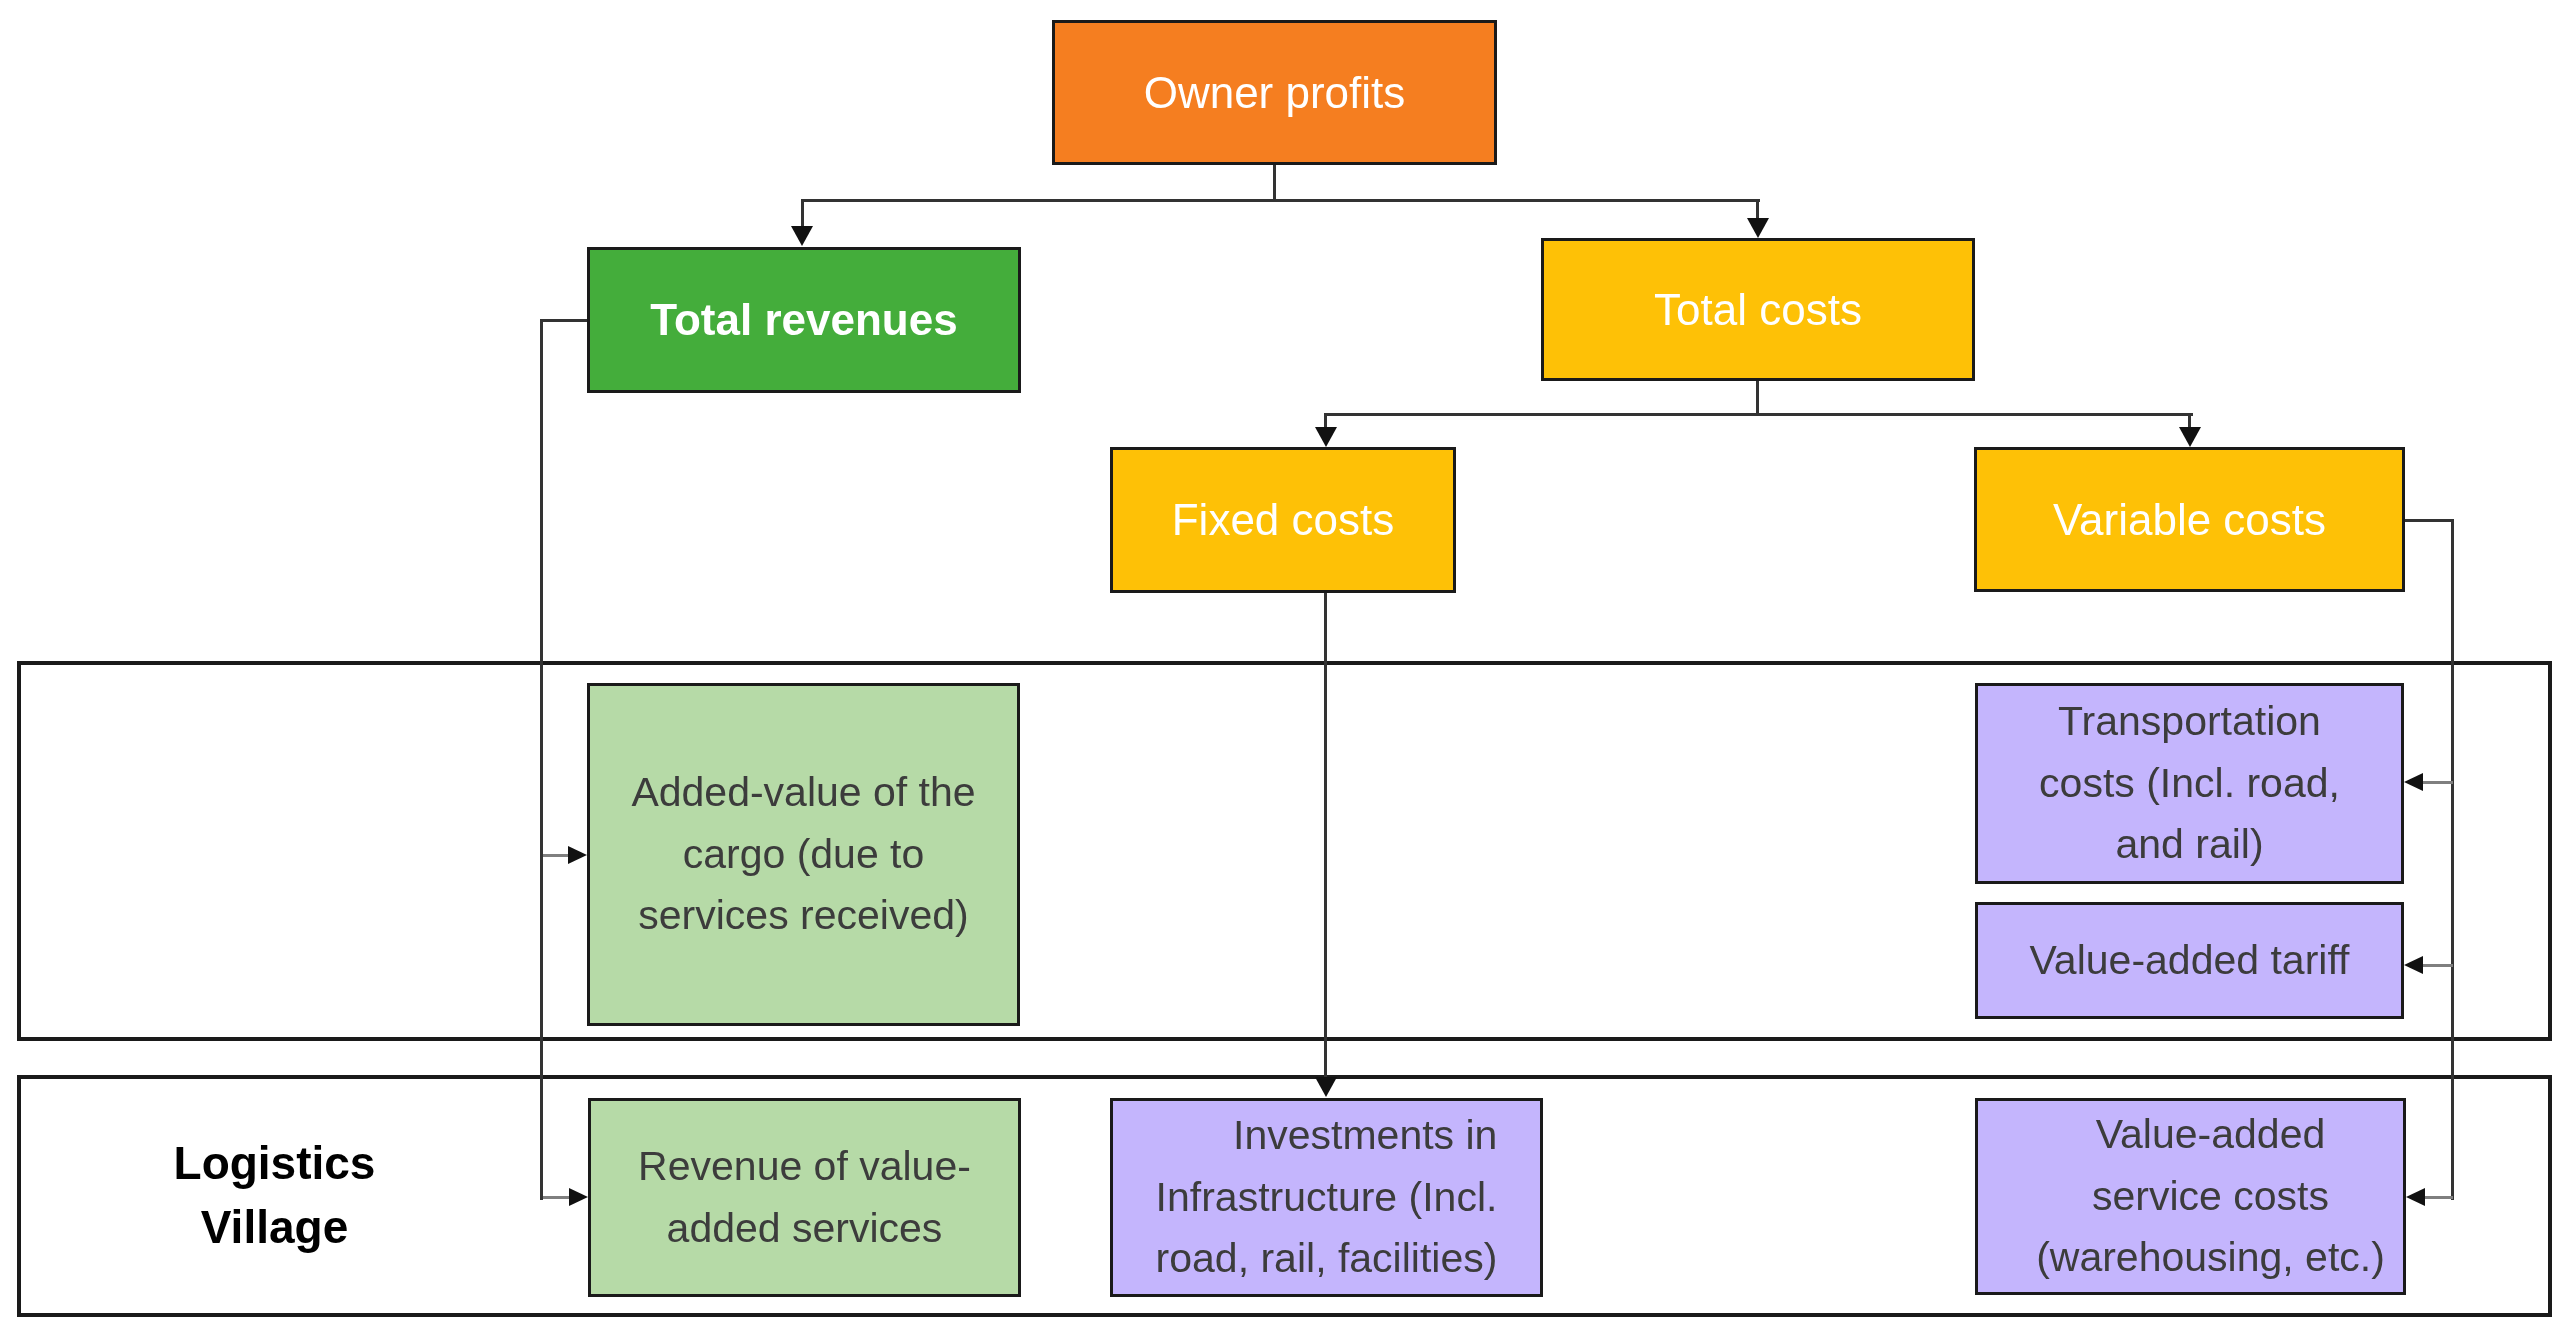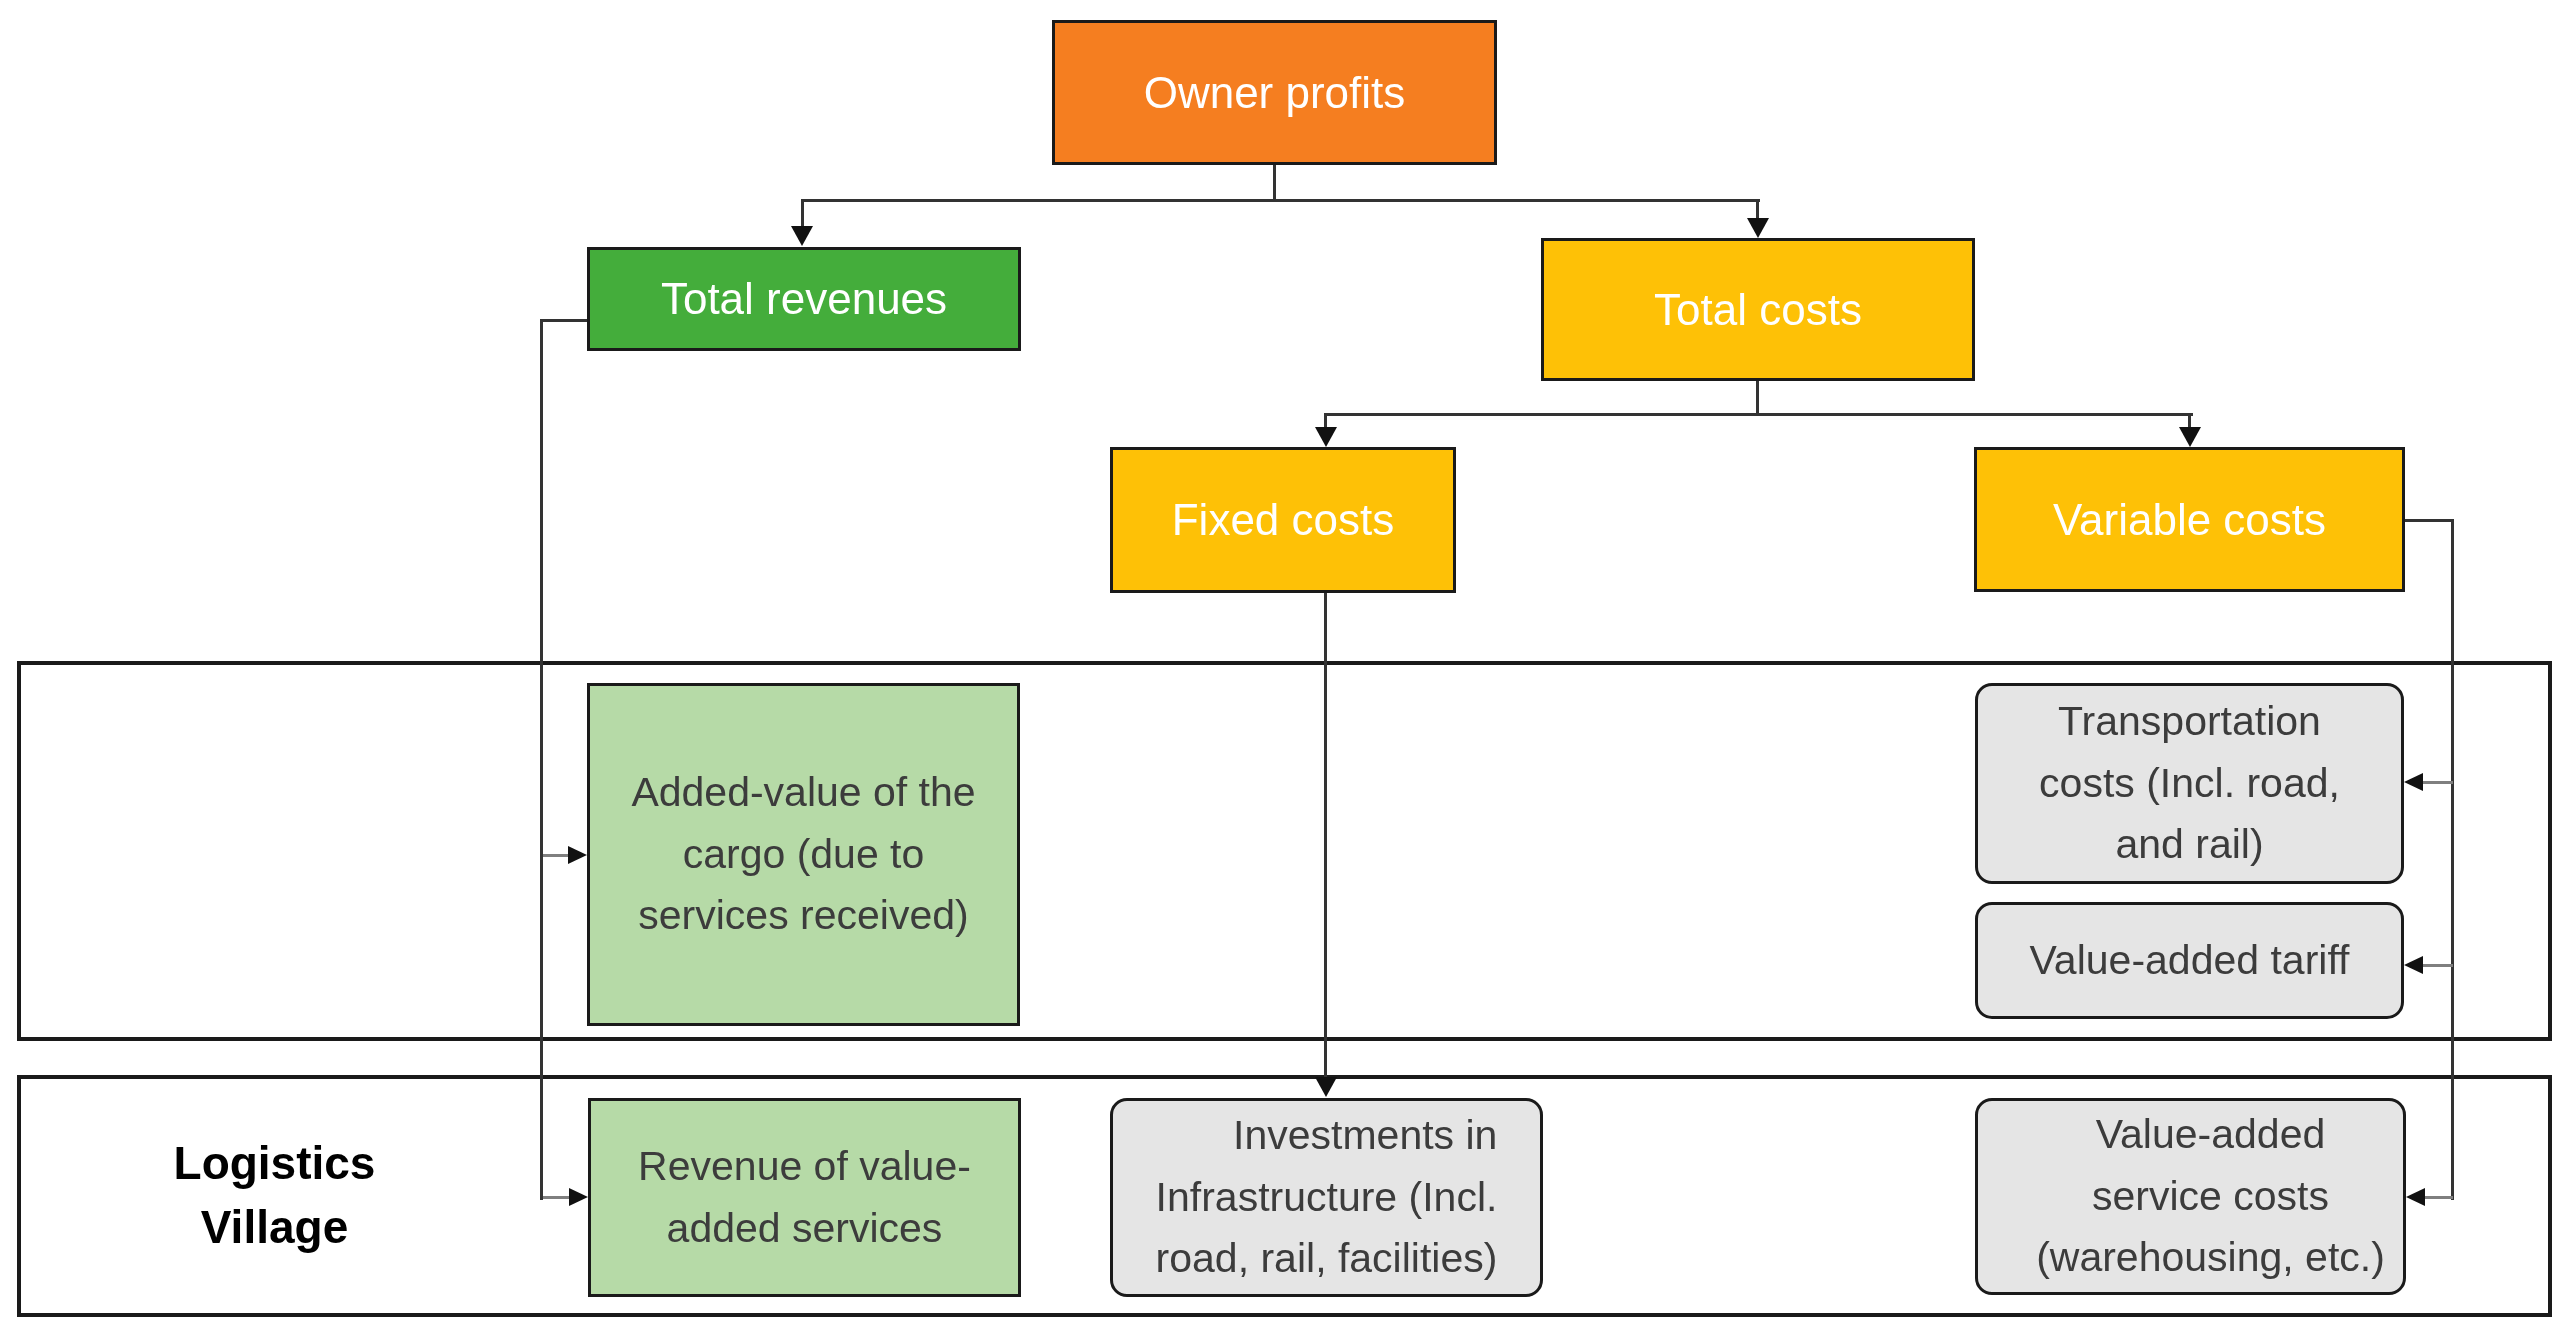--- a/index.html
+++ b/index.html
@@ -11,21 +11,21 @@
     position:absolute;box-sizing:border-box;border:3.2px solid #1a1a1a;
     display:flex;align-items:center;justify-content:center;
     text-align:center;white-space:pre-line;
   }
   .hdr{color:#ffffff;font-size:44px;line-height:1.3;}
   .lite{color:#3c3c3c;font-size:41px;line-height:1.5;}
   .c-orange{background:#F57E20;}
   .c-green{background:#44AD3B;}
   .c-gold{background:#FEC106;}
   .c-lgreen{background:#B6DAA7;}
-  .c-lyellow{background:#e5e5e5;border-radius:17px;}
+  .c-lyellow{background:#c4b5fd;}
   .band{position:absolute;box-sizing:border-box;border:4px solid #1a1a1a;background:transparent;}
   .band-label{
     position:absolute;display:flex;align-items:center;justify-content:center;
     color:#000000;font-weight:bold;font-size:46px;line-height:1.38;
     text-align:center;white-space:pre-line;
   }
   .line{position:absolute;background:#333333;}
   .stem{position:absolute;background:#7f7f7f;}
   .ah{position:absolute;width:0;height:0;}
   .ah-down{border-left:11px solid transparent;border-right:11px solid transparent;border-top:20.7px solid #111111;}
@@ -70,21 +70,21 @@
   <div class="line" style="left:2451px;top:519px;width:3.2px;height:681px;"></div>
   <div class="stem" style="left:2423px;top:781px;width:30px;height:3.2px;"></div>
   <div class="ah ah-left" style="left:2404px;top:773px;"></div>
   <div class="stem" style="left:2423px;top:964px;width:30px;height:3.2px;"></div>
   <div class="ah ah-left" style="left:2404px;top:956px;"></div>
   <div class="stem" style="left:2425px;top:1196px;width:28px;height:3.2px;"></div>
   <div class="ah ah-left" style="left:2406px;top:1188px;"></div>
 
   <div class="node c-orange hdr" style="left:1052px;top:20px;width:445px;height:145px;">Owner profits</div>
 
-  <div class="node c-green hdr" style="left:587px;top:247px;width:434px;height:104px;">Total revenues</div>
+  <div class="node c-green hdr" style="left:587px;top:247px;width:434px;height:146px;font-weight:bold;">Total revenues</div>
 
   <div class="node c-gold hdr" style="left:1541px;top:238px;width:434px;height:143px;">Total costs</div>
 
   <div class="node c-gold hdr" style="left:1110px;top:447px;width:346px;height:146px;">Fixed costs</div>
 
   <div class="node c-gold hdr" style="left:1974px;top:447px;width:431px;height:145px;">Variable costs</div>
 
   <div class="node c-lgreen lite" style="left:587px;top:683px;width:433px;height:343px;">Added-value of the
 cargo (due to
 services received)</div>

